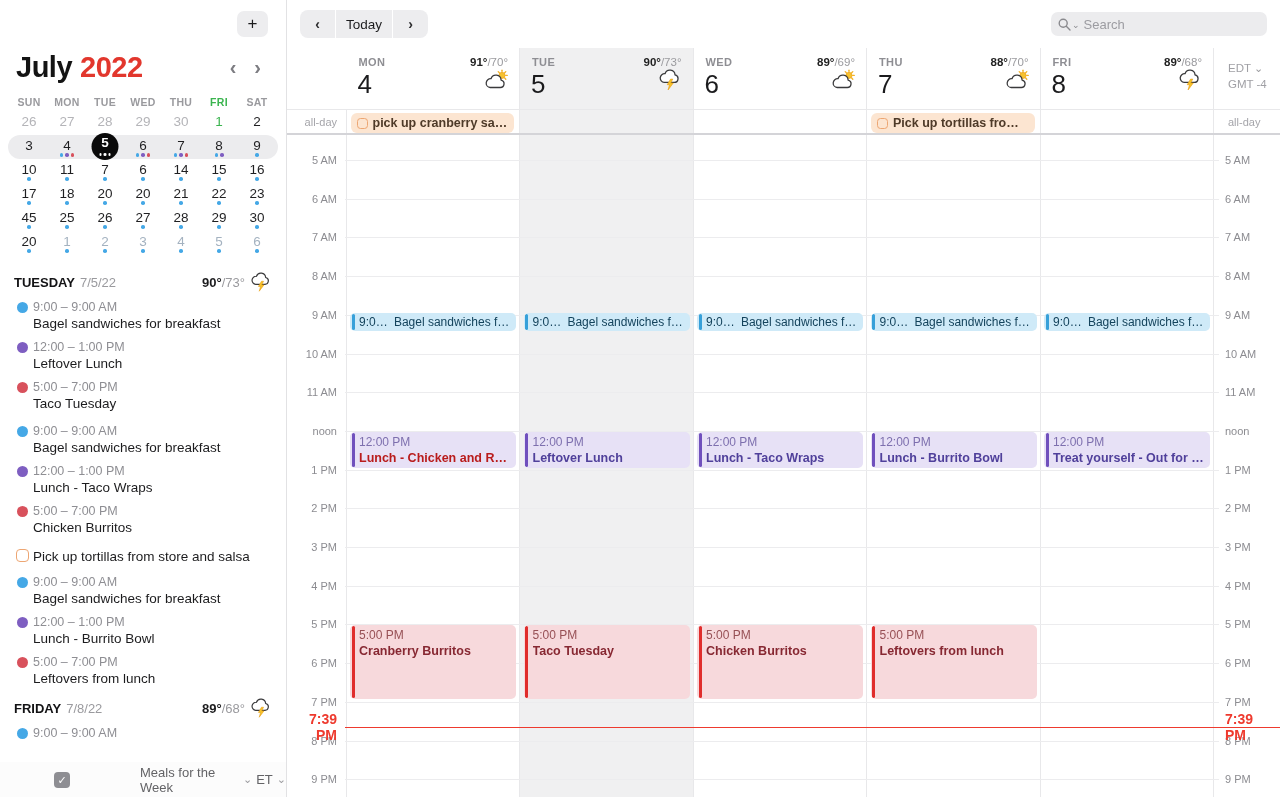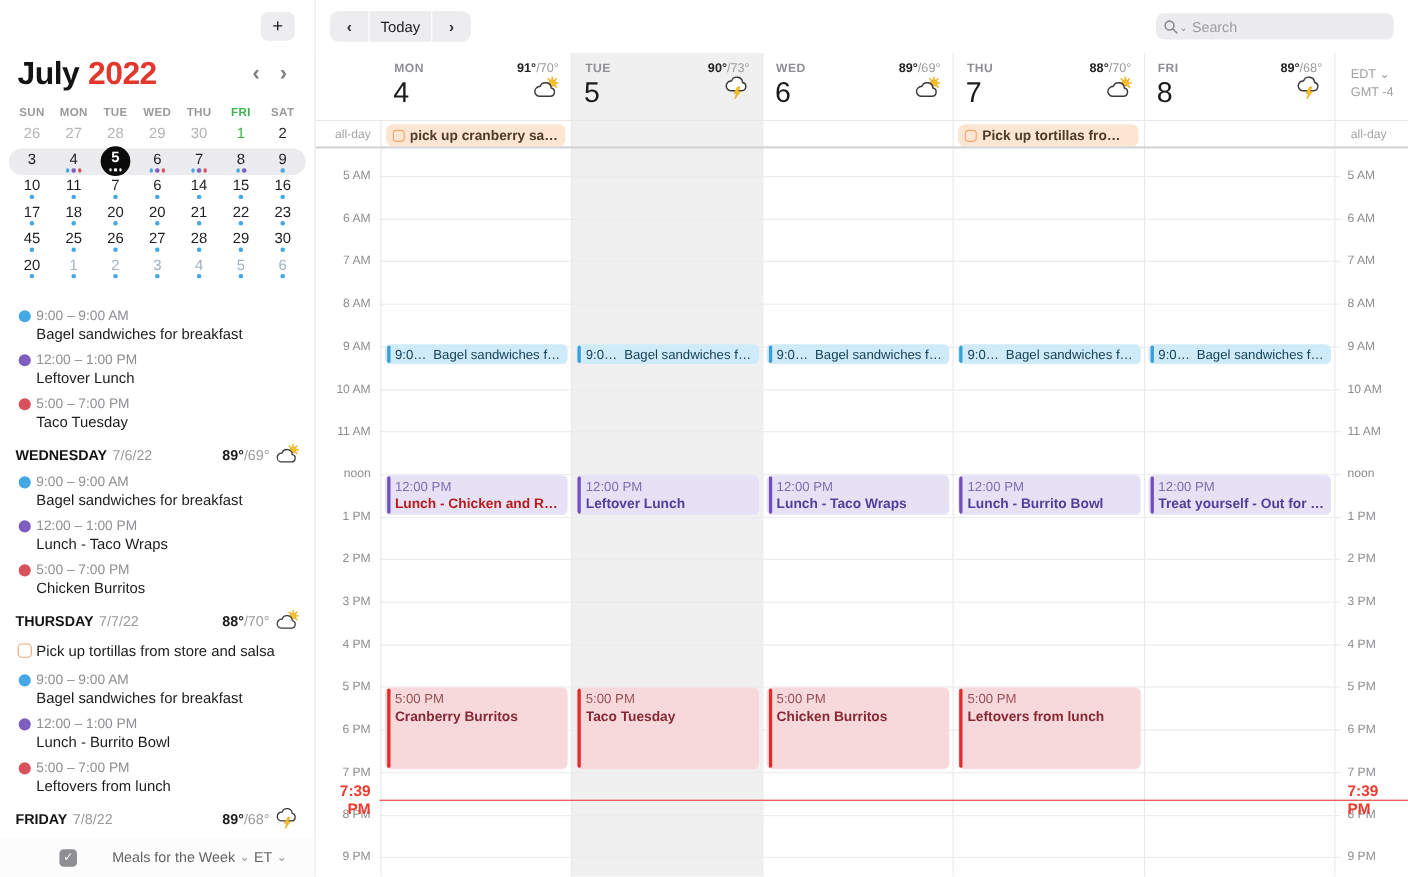--- a/index.html
+++ b/index.html
@@ -54,21 +54,21 @@
   .ev-item .t { font-size:12.5px; color:#8e8e93; line-height:16px; }
   .ev-item .ttl { font-size:13.5px; color:#1c1c1e; line-height:17px; }
   .todo-item { position:relative; padding-left:33px; margin-top:9px; height:20px; }
   .todo-box { position:absolute; left:16px; top:2px; width:13px; height:13px; border:1.5px solid #eda673; border-radius:4px; }
   .todo-item .ttl { font-size:13.5px; color:#1c1c1e; line-height:17px; }
 
   #side-footer { position:absolute; left:0; right:0; bottom:0; height:35px; background:#fcfcfc;
     display:flex; align-items:center; z-index:5; }
   .foot-check { margin-left:54px; width:16px; height:16px; background:#8e8e93; border-radius:4px;
     color:#fff; font-size:11px; line-height:16px; text-align:center; cursor:pointer; flex-shrink:0; }
-  .foot-label { margin-left:32px; font-size:13px; color:#636366; display:flex; align-items:center; gap:4px; }
+  .foot-label { margin-left:70px; font-size:13px; color:#636366; display:flex; align-items:center; gap:4px; }
   .foot-chev { font-size:11px; color:#9a9a9e; }
 
   
   #main { position:absolute; left:287px; top:0; right:0; bottom:0; background:#fff; }
   .col-shade { position:absolute; top:48px; bottom:0; background:#f0f0f1; z-index:0; }
   .vline { position:absolute; width:1px; background:#e8e8ea; z-index:1; }
 
   
   #toolbar { position:absolute; left:0; right:0; top:0; height:48px; background:#fff; z-index:4; }
   .seg { position:absolute; left:13px; top:10px; height:28px; display:flex; gap:1px; }
@@ -285,94 +285,67 @@
           <div class="mini-cell"><span class="mini-num nextm">5</span><span class="mini-dots">
               <i style="background:#45a8e6"></i>
             </span></div>
           <div class="mini-cell"><span class="mini-num nextm">6</span><span class="mini-dots">
               <i style="background:#45a8e6"></i>
             </span></div>
         </div>
       </div>
     <div id="day-sections">
         <div class="section">
+          <div class="section-head">
+      <span class="sh-day">TUESDAY</span>
+      <span class="sh-date">7/5/22</span>
+      <span class="sh-sp"></span>
+      <span class="sh-hi">90°</span>
+      <span class="sh-lo">/73°</span>
+      <span class="sh-ic">
+              <svg width="22" height="20.240000000000002" viewBox="0 0 26 24">
+    <path d="M6.7 14.6 h10.8 a4.1 4.1 0 0 0 1 -8.1 a5.6 5.6 0 0 0 -10.9 -1.4 a4.6 4.6 0 0 0 -0.9 9.5 z" fill="#fff" stroke="#3a3a3c" stroke-width="1.4" stroke-linejoin="round"></path>
+    <path d="M13.6 11 L10 17.1 h2.5 L10.9 22.8 L16.5 15.3 h-2.7 L16 11 Z" fill="#f7c52c" stroke="#e79e15" stroke-width="0.7" stroke-linejoin="round"></path>
+              </svg>
+            </span>
+          </div>
           <div class="ev-item">
         <span class="dot" style="background:#45a8e6"></span>
         <div class="t">9:00 – 9:00 AM</div>
         <div class="ttl">Bagel sandwiches for breakfast</div>
           </div>
           <div class="ev-item">
         <span class="dot" style="background:#7e5ec1"></span>
         <div class="t">12:00 – 1:00 PM</div>
         <div class="ttl">Leftover Lunch</div>
           </div>
           <div class="ev-item">
         <span class="dot" style="background:#d8515c"></span>
         <div class="t">5:00 – 7:00 PM</div>
         <div class="ttl">Taco Tuesday</div>
           </div>
         </div>
         <div class="section">
-          <div class="section-head">
-      <span class="sh-day">WEDNESDAY</span>
-      <span class="sh-date">7/6/22</span>
-      <span class="sh-sp"></span>
-      <span class="sh-hi">89°</span>
-      <span class="sh-lo">/69°</span>
-      <span class="sh-ic">
-              <svg width="22" height="19.36" viewBox="0 0 26 22">
-    <g stroke="#f2b32a" stroke-width="1.5" stroke-linecap="round">
-      <line x1="19.5" y1="0.8" x2="19.5" y2="2.4"></line>
-                  <line x1="25.2" y1="6.5" x2="23.6" y2="6.5"></line>
-      <line x1="23.6" y1="2.4" x2="22.4" y2="3.6"></line>
-                  <line x1="23.6" y1="10.6" x2="22.4" y2="9.4"></line>
-      <line x1="15.4" y1="2.4" x2="16.6" y2="3.6"></line>
-                </g>
-    <circle cx="19.5" cy="6.5" r="3.3" fill="#f6c22e" stroke="#eda31f" stroke-width="0.8"></circle>
-    <path d="M6.7 19.6 h10.8 a4.1 4.1 0 0 0 1 -8.1 a5.6 5.6 0 0 0 -10.9 -1.4 a4.6 4.6 0 0 0 -0.9 9.5 z" fill="#fff" stroke="#3a3a3c" stroke-width="1.4" stroke-linejoin="round"></path>
-              </svg>
-            </span>
-          </div>
           <div class="ev-item">
         <span class="dot" style="background:#45a8e6"></span>
         <div class="t">9:00 – 9:00 AM</div>
         <div class="ttl">Bagel sandwiches for breakfast</div>
           </div>
           <div class="ev-item">
         <span class="dot" style="background:#7e5ec1"></span>
         <div class="t">12:00 – 1:00 PM</div>
         <div class="ttl">Lunch - Taco Wraps</div>
           </div>
           <div class="ev-item">
         <span class="dot" style="background:#d8515c"></span>
         <div class="t">5:00 – 7:00 PM</div>
         <div class="ttl">Chicken Burritos</div>
           </div>
         </div>
         <div class="section">
-          <div class="section-head">
-      <span class="sh-day">THURSDAY</span>
-      <span class="sh-date">7/7/22</span>
-      <span class="sh-sp"></span>
-      <span class="sh-hi">88°</span>
-      <span class="sh-lo">/70°</span>
-      <span class="sh-ic">
-              <svg width="22" height="19.36" viewBox="0 0 26 22">
-    <g stroke="#f2b32a" stroke-width="1.5" stroke-linecap="round">
-      <line x1="19.5" y1="0.8" x2="19.5" y2="2.4"></line>
-                  <line x1="25.2" y1="6.5" x2="23.6" y2="6.5"></line>
-      <line x1="23.6" y1="2.4" x2="22.4" y2="3.6"></line>
-                  <line x1="23.6" y1="10.6" x2="22.4" y2="9.4"></line>
-      <line x1="15.4" y1="2.4" x2="16.6" y2="3.6"></line>
-                </g>
-    <circle cx="19.5" cy="6.5" r="3.3" fill="#f6c22e" stroke="#eda31f" stroke-width="0.8"></circle>
-    <path d="M6.7 19.6 h10.8 a4.1 4.1 0 0 0 1 -8.1 a5.6 5.6 0 0 0 -10.9 -1.4 a4.6 4.6 0 0 0 -0.9 9.5 z" fill="#fff" stroke="#3a3a3c" stroke-width="1.4" stroke-linejoin="round"></path>
-              </svg>
-            </span>
-          </div>
           <div class="todo-item">
         <span class="todo-box"></span>
         <span class="ttl">Pick up tortillas from store and salsa</span></div>
           <div class="ev-item">
         <span class="dot" style="background:#45a8e6"></span>
         <div class="t">9:00 – 9:00 AM</div>
         <div class="ttl">Bagel sandwiches for breakfast</div>
           </div>
           <div class="ev-item">
         <span class="dot" style="background:#7e5ec1"></span>

